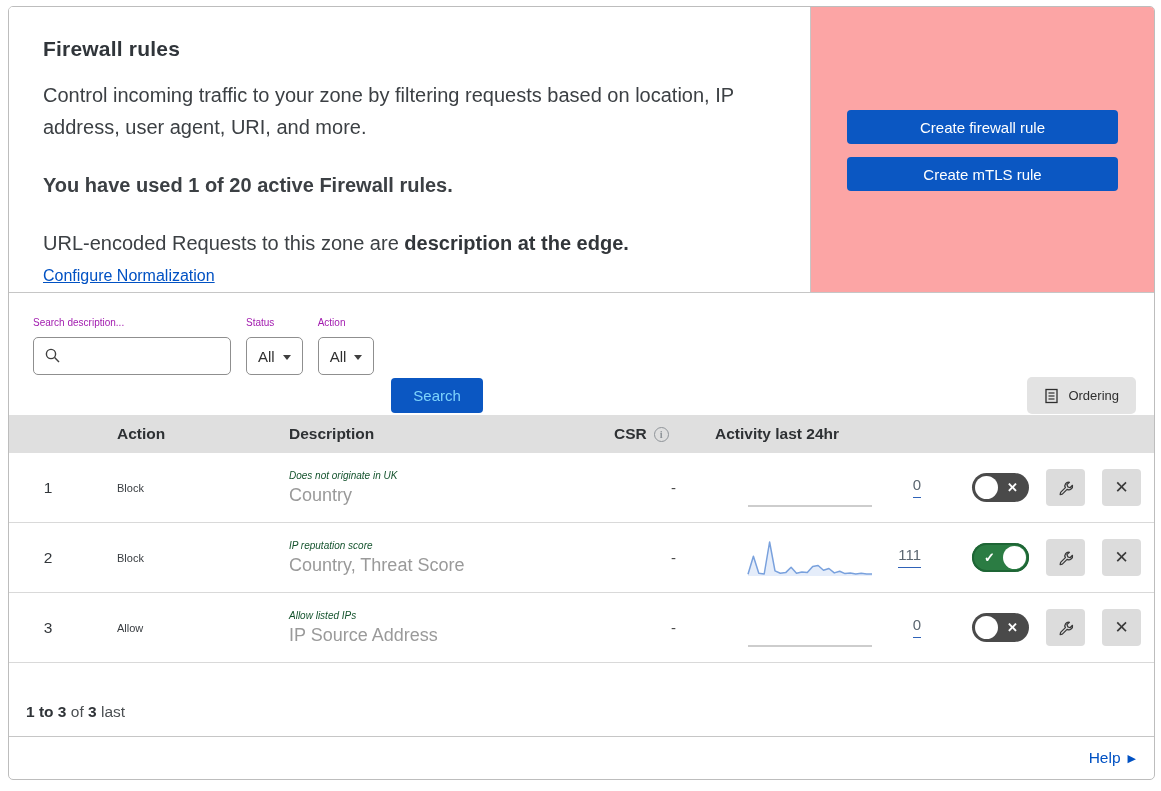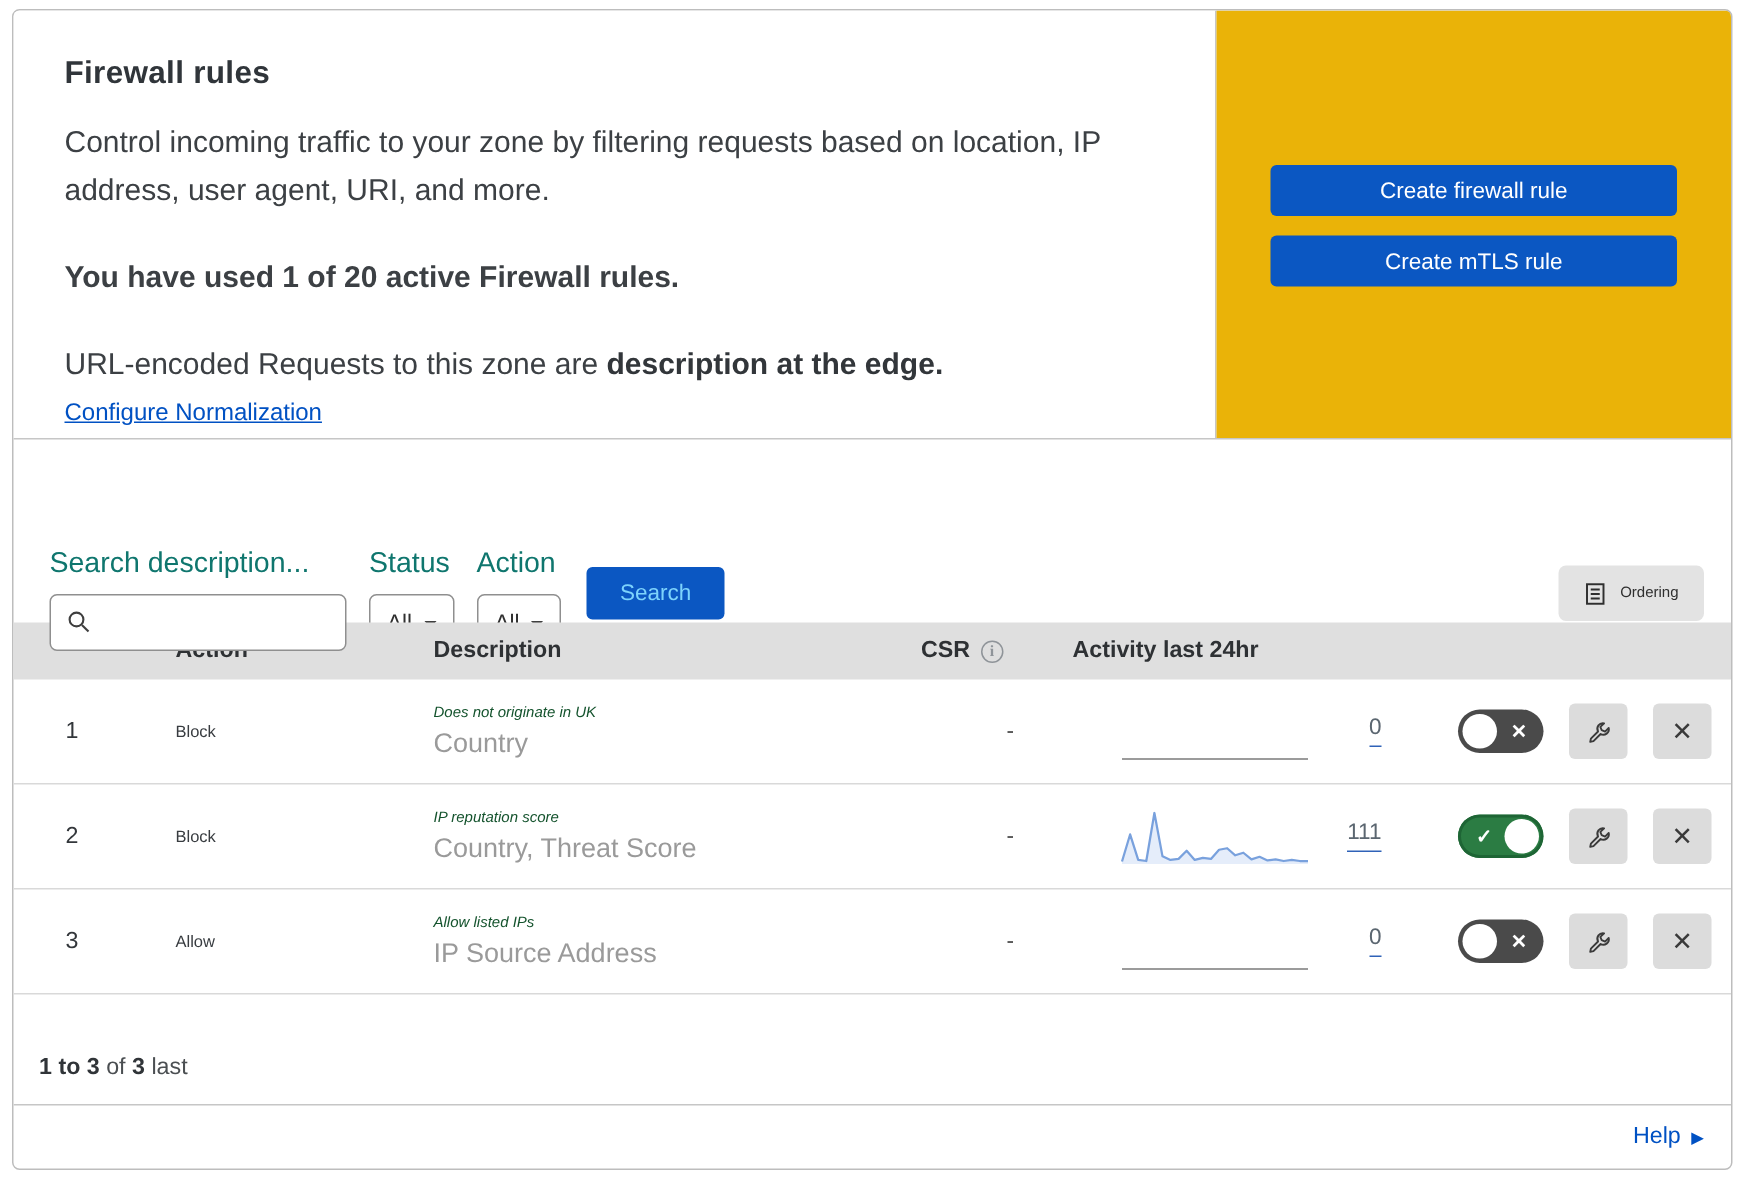--- a/index.html
+++ b/index.html
@@ -13,45 +13,45 @@
   
   .top { display: flex; height: 286px; border-bottom: 1px solid #c6c6c6; flex: none; }
   .intro { flex: 1; background: #fff; border-right: 1px solid #c6c6c6; padding: 30px 60px 0 34px; }
   .intro h1 { font-size: 21px; font-weight: 600; color: #30353a; margin-bottom: 18px; letter-spacing: .2px; }
   .intro p { font-size: 20px; color: #3c4044; line-height: 1.62; max-width: 720px; }
   .usage { margin-top: 25px; font-weight: 700; color: #32363a; }
   .norm { margin-top: 26px; }
   .norm b { font-weight: 700; color: #32363a; }
   .link { color: #0051c3; text-decoration: underline; cursor: pointer; font-size: 16px; }
   .cfg-link { display: inline-block; margin-top: 7px; }
-  .panel { width: 343px; background: #eab308; padding-top: 103px;
+  .panel { width: 343px; background: #fca5a5; padding-top: 103px;
     display: flex; flex-direction: column; align-items: center; gap: 13px; flex: none; }
   .btn-primary { width: 271px; height: 34px; background: #0b57c2; color: #fff;
     font-size: 15px; border: none; border-radius: 4px; cursor: pointer;
     font-family: "Liberation Sans", sans-serif; }
   
   .filterbar { height: 122px; padding: 24px 18px 0 24px; display: flex; align-items: flex-start; flex: none; }
   .fgroup { display: flex; flex-direction: column; gap: 9px; margin-right: 15px; }
-  .flabel { font-size: 19px; color: #0f766e; margin-top: 48px; }
+  .flabel { font-size: 10px; color: #a21caf; }
   .search-wrap { position: relative; width: 198px; }
   .search-input { width: 198px; height: 38px; border: 1px solid #8f8f8f; border-radius: 5px;
     padding: 0 10px 0 36px; font-size: 15px; color: #333; outline: none;
     font-family: "Liberation Sans", sans-serif; }
   .search-icon { position: absolute; left: 11px; top: 10px; width: 17px; height: 17px; }
   .dd { height: 38px; border: 1px solid #8f8f8f; border-radius: 5px; background: #fff;
     display: flex; align-items: center; padding: 0 11px; gap: 8px; font-size: 15px;
     color: #303030; cursor: pointer; }
   .caret { width: 0; height: 0; border-left: 4px solid transparent;
     border-right: 4px solid transparent; border-top: 5px solid #3f3f3f; margin-top: 2px; }
   .btn-search { height: 35px; padding: 0 22px; background: #0b57c2; color: #7dd3fc; font-size: 15px;
     border: none; border-radius: 4px; cursor: pointer; align-self: flex-end; margin: 0 0 2px 2px;
     font-family: "Liberation Sans", sans-serif; }
   .btn-ordering { margin-left: auto; align-self: flex-end; margin-bottom: 1px;
     height: 37px; padding: 0 17px; background: #e3e3e3; border: none; border-radius: 5px;
-    display: flex; align-items: center; gap: 9px; font-size: 10px; color: #2f2f2f;
+    display: flex; align-items: center; gap: 9px; font-size: 13px; color: #2f2f2f;
     cursor: pointer; font-family: "Liberation Sans", sans-serif; }
   
   .grid-cols { display: grid; grid-template-columns: 108px 172px 325px 95px 230px 1fr; }
   .thead { height: 38px; background: #dfdfdf; align-items: center; flex: none;
     font-size: 15.5px; font-weight: 700; color: #2e3134; }
   .th-num { }
   .csr-h { display: flex; align-items: center; gap: 7px; }
   .info-icon { width: 15px; height: 15px; border: 1px solid #8f9499; border-radius: 50%;
     color: #8f9499; font-size: 10.5px; line-height: 13px; text-align: center; display: inline-block;
     font-family: "Liberation Serif", serif; font-weight: 700; }

